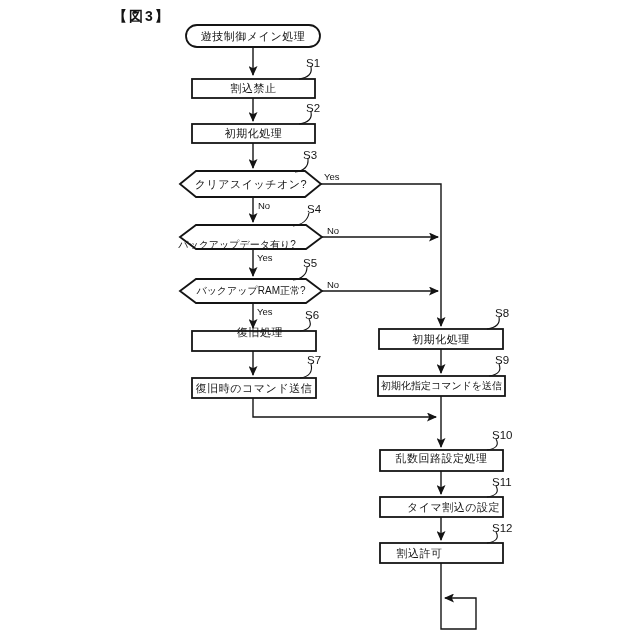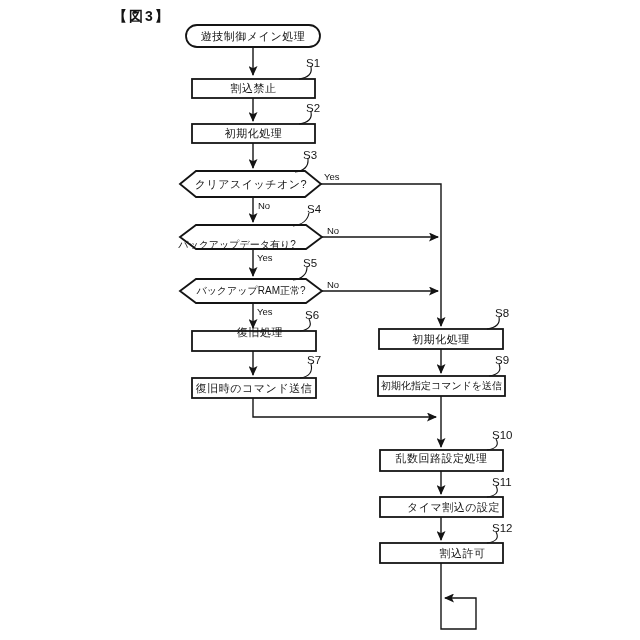--- a/index.html
+++ b/index.html
@@ -116,21 +116,21 @@
   <div class="node-label" style="position:absolute; left:192px; top:124px; width:123px; height:19px;">初期化処理</div>
   <div class="node-label" style="position:absolute; left:186px; top:171px; width:130px; height:26px;">クリアスイッチオン?</div>
   <div class="node-label small" style="position:absolute; left:168px; top:225px; width:138px; height:40px;">バックアップデータ有り?</div>
   <div class="node-label small" style="position:absolute; left:182px; top:279px; width:138px; height:24px;">バックアップRAM正常?</div>
   <div class="node-label" style="position:absolute; left:192px; top:314px; width:136px; height:20px;margin-top:8px;">復旧処理</div>
   <div class="node-label" style="position:absolute; left:192px; top:378px; width:124px; height:20px;">復旧時のコマンド送信</div>
   <div class="node-label" style="position:absolute; left:379px; top:329px; width:124px; height:20px;">初期化処理</div>
   <div class="node-label small" style="position:absolute; left:378px; top:376px; width:127px; height:20px;">初期化指定コマンドを送信</div>
   <div class="node-label" style="position:absolute; left:380px; top:448px; width:123px; height:21px;">乱数回路設定処理</div>
   <div class="node-label" style="position:absolute; left:380px; top:497px; width:123px; height:20px;padding-left:12px;">タイマ割込の設定</div>
-  <div class="node-label" style="position:absolute; left:401px; top:543px; width:123px; height:20px;">割込許可</div>
+  <div class="node-label" style="position:absolute; left:358px; top:543px; width:123px; height:20px;">割込許可</div>
 
   <div class="txt step-label" style="left:306px; top:57px;">S1</div>
   <div class="txt step-label" style="left:306px; top:102px;">S2</div>
   <div class="txt step-label" style="left:303px; top:149px;">S3</div>
   <div class="txt step-label" style="left:307px; top:203px;">S4</div>
   <div class="txt step-label" style="left:303px; top:257px;">S5</div>
   <div class="txt step-label" style="left:305px; top:309px;">S6</div>
   <div class="txt step-label" style="left:307px; top:354px;">S7</div>
   <div class="txt step-label" style="left:495px; top:307px;">S8</div>
   <div class="txt step-label" style="left:495px; top:354px;">S9</div>

